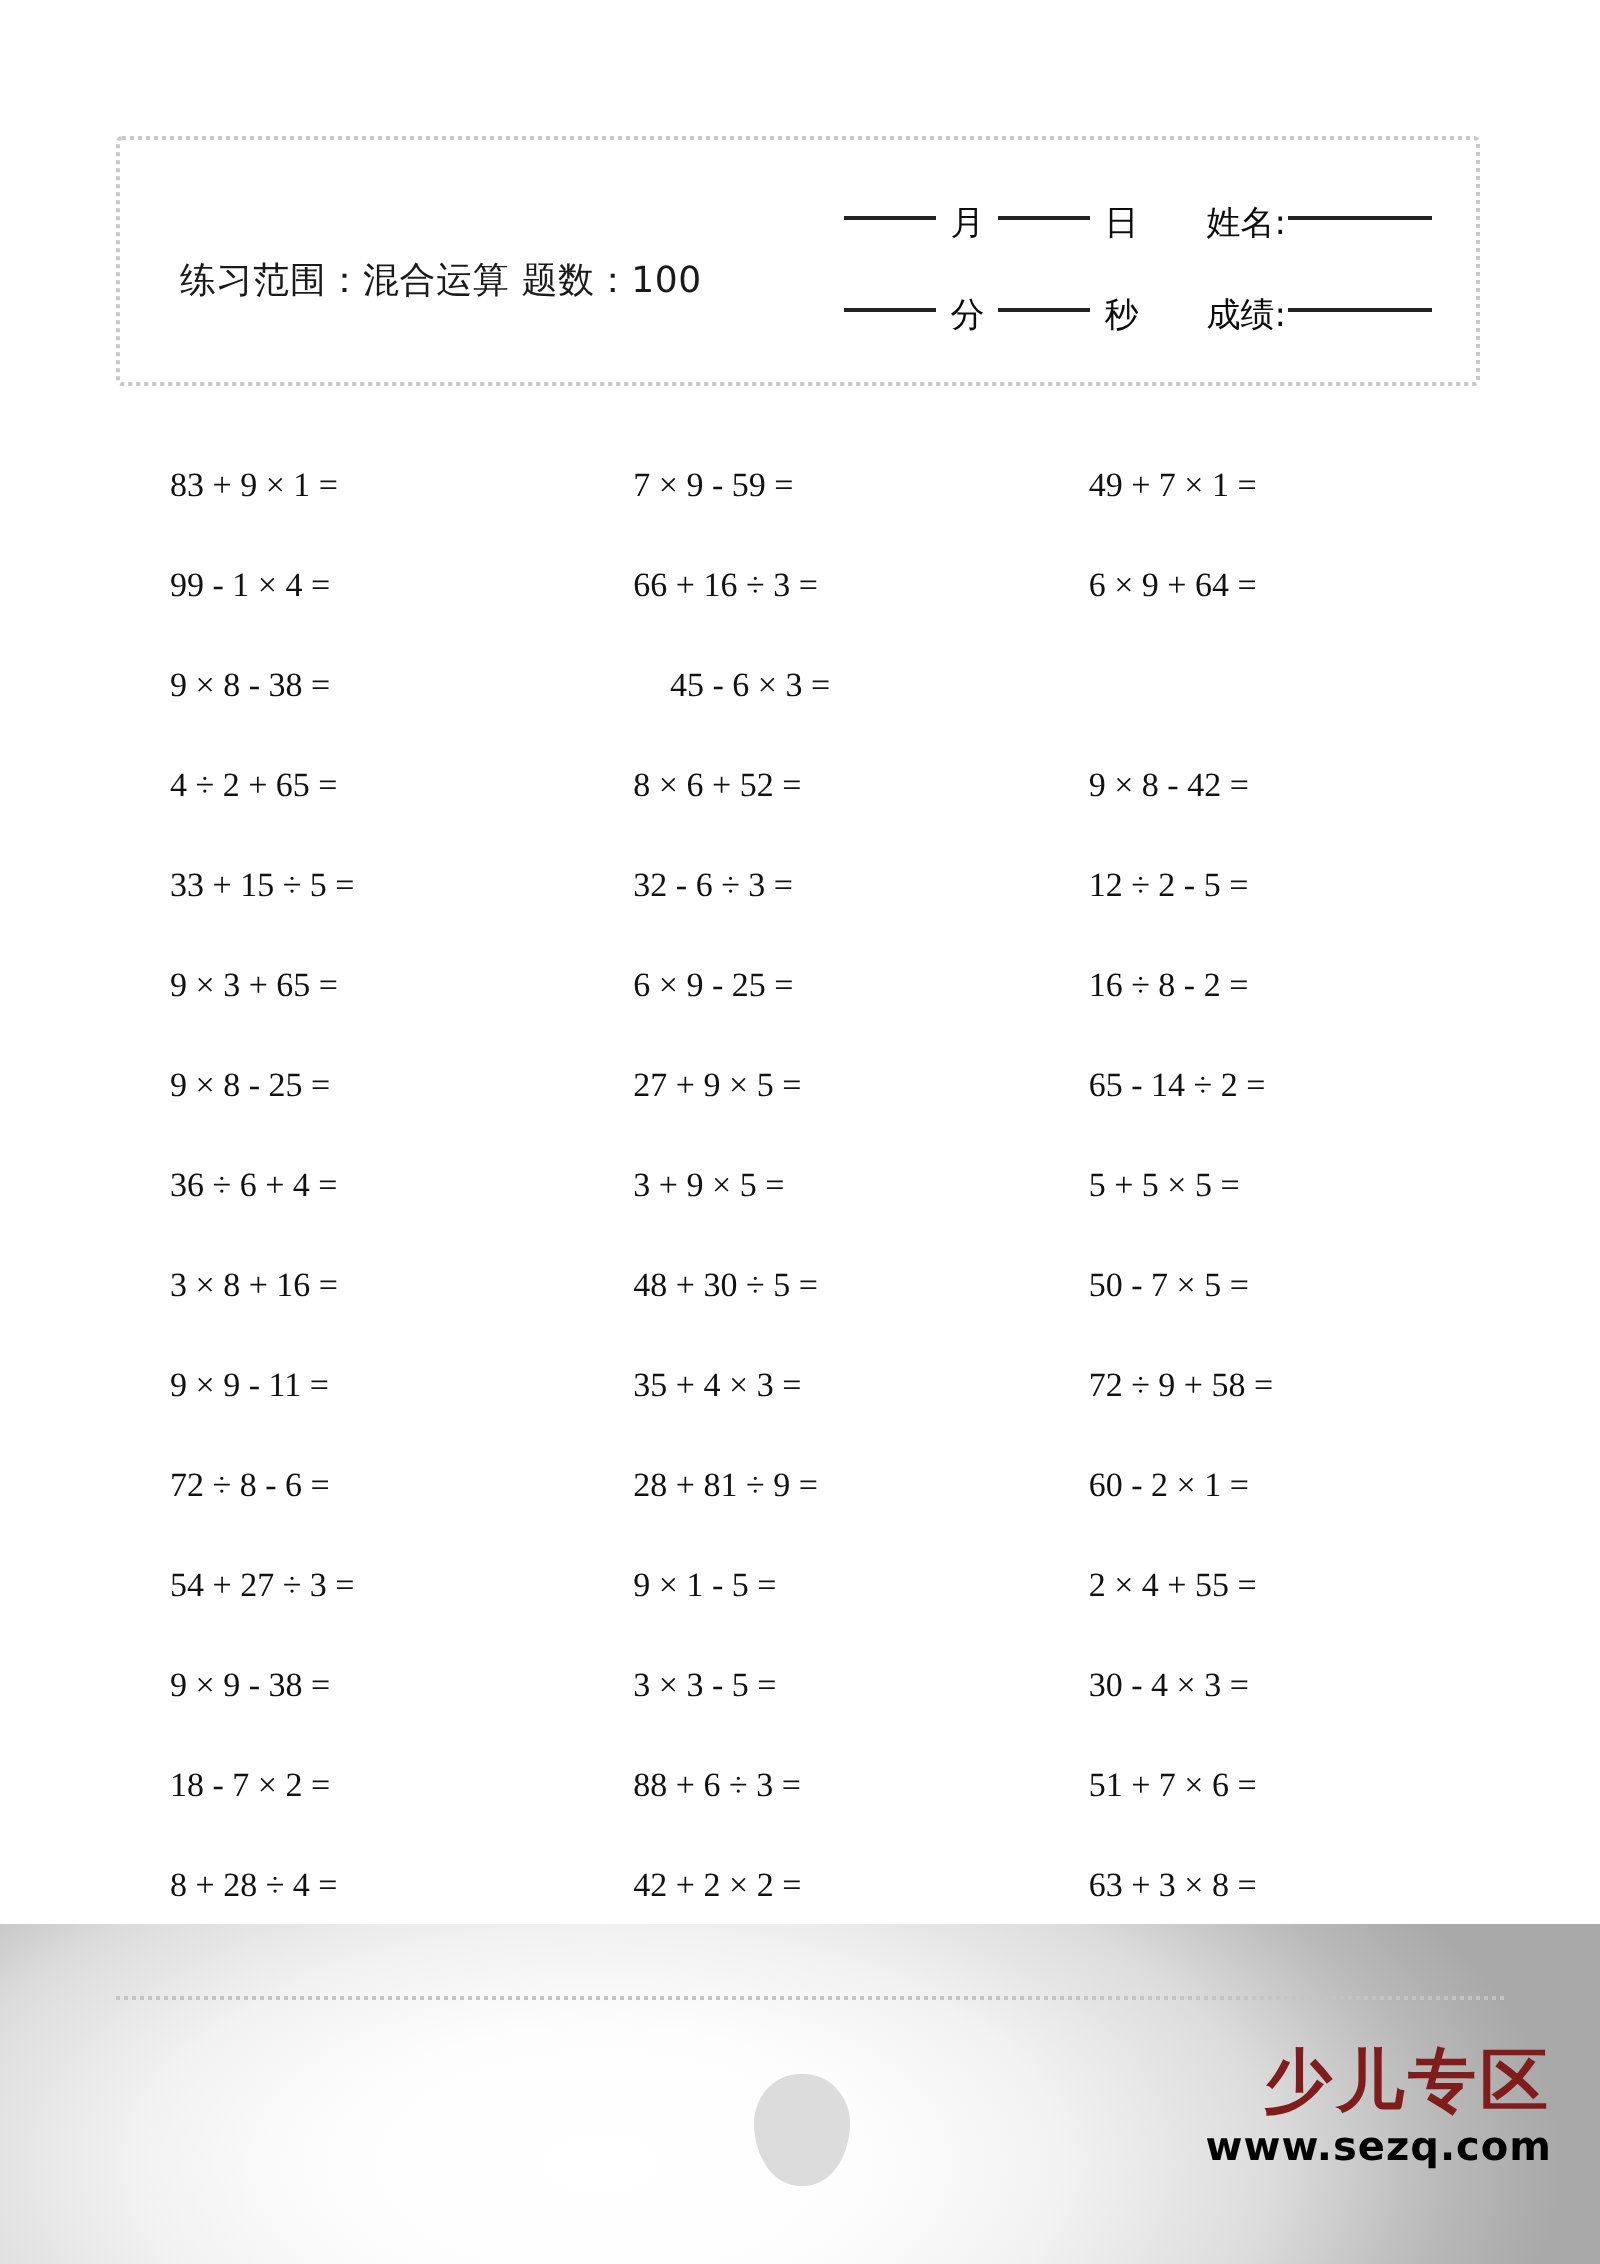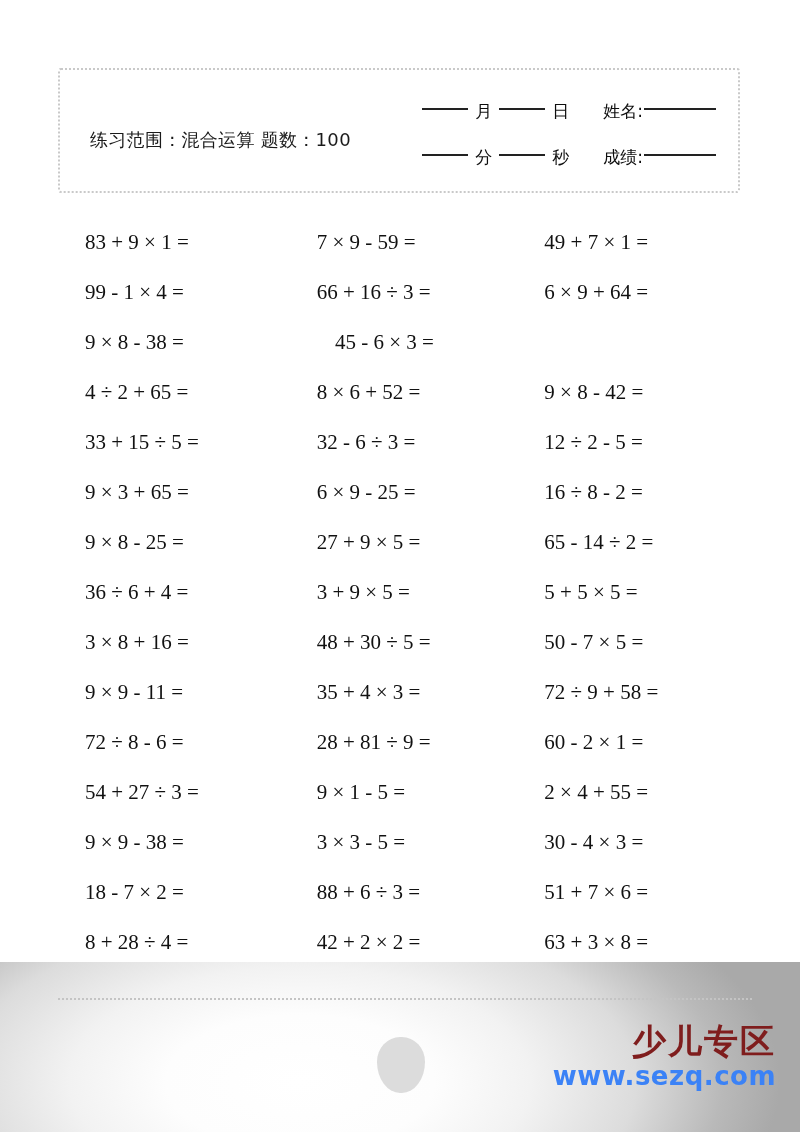--- a/index.html
+++ b/index.html
@@ -82,21 +82,21 @@
     top: 206px;
     width: 690px;
   }
   .problem-row {
     display: flex;
     height: 50px;
     align-items: center;
   }
   .problem-cell {
     width: 226px;
-    font-size: 21px;
+    font-size: 17px;
     color: #111;
     white-space: nowrap;
     font-family: "Liberation Serif", "DejaVu Serif", serif;
     margin-top: 23px;
   }
   .problem-cell.col-0 { padding-left: 27px; }
   .problem-cell.col-1 { padding-left: 28px; }
   .problem-cell.col-2 { padding-left: 24px; }
 
   
@@ -141,26 +141,26 @@
   #watermark-brand {
     font-family: "DejaVu Sans", "Liberation Sans", sans-serif;
     font-size: 34px;
     font-weight: bold;
     letter-spacing: 2px;
     line-height: 1.05;
     color: #7f1d1d;
   }
   #watermark-url {
     font-family: "DejaVu Sans", "Liberation Sans", sans-serif;
-    font-size: 26px;
+    font-size: 20px;
     font-weight: bold;
     letter-spacing: 0.5px;
     line-height: 1.15;
     margin-top: 2px;
-    color: #3b82f6;
+    color: #000000;
     text-align: center;
   }
 </style>
 </head>
 <body>
 
 <div id="header-box">
 
   <div id="practice-info">练习范围：混合运算  题数：100</div>
 

